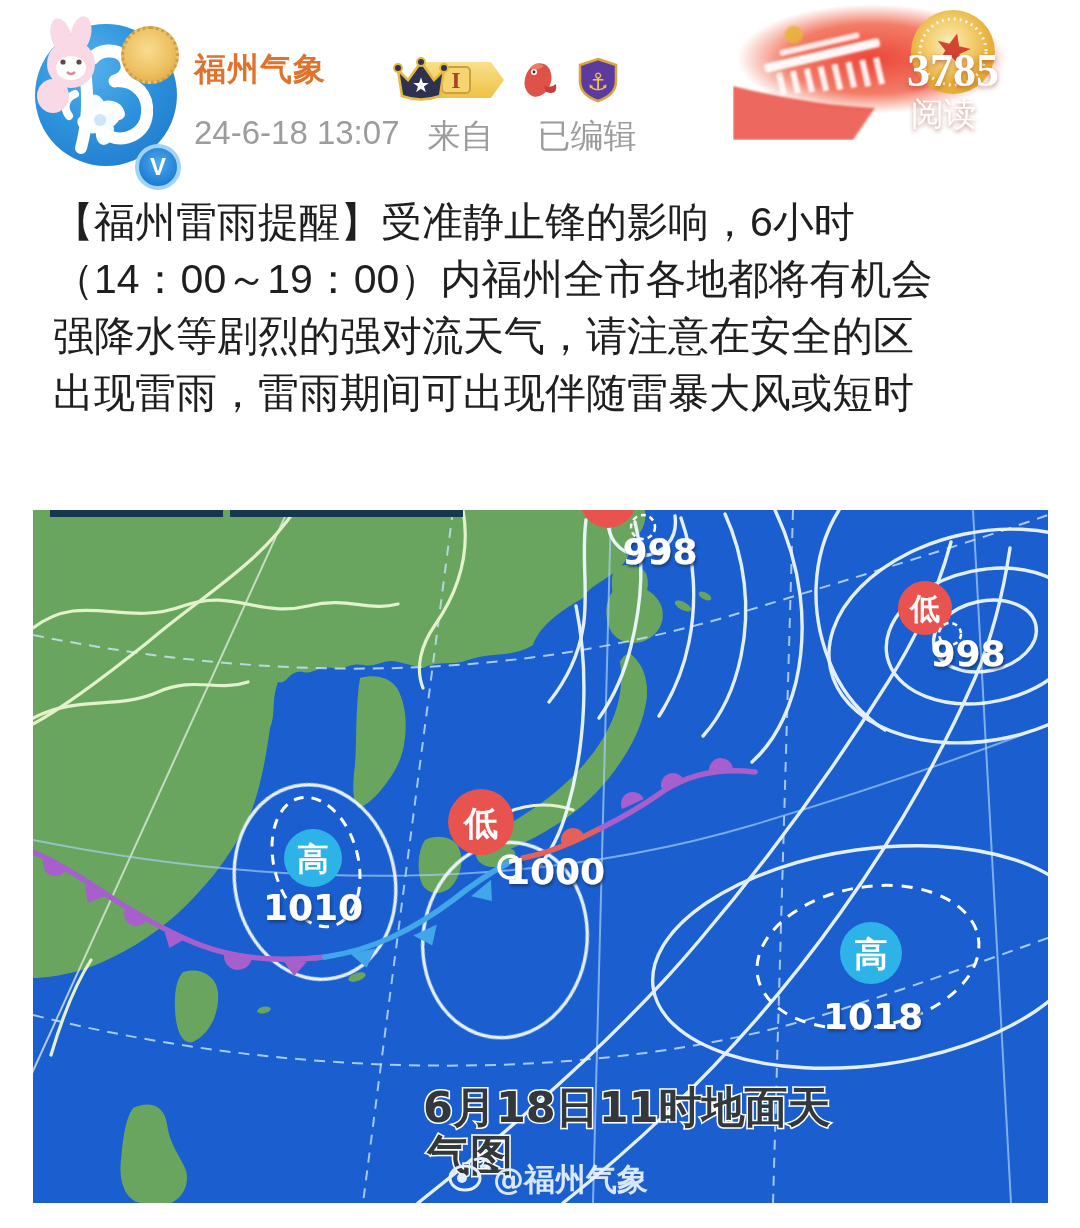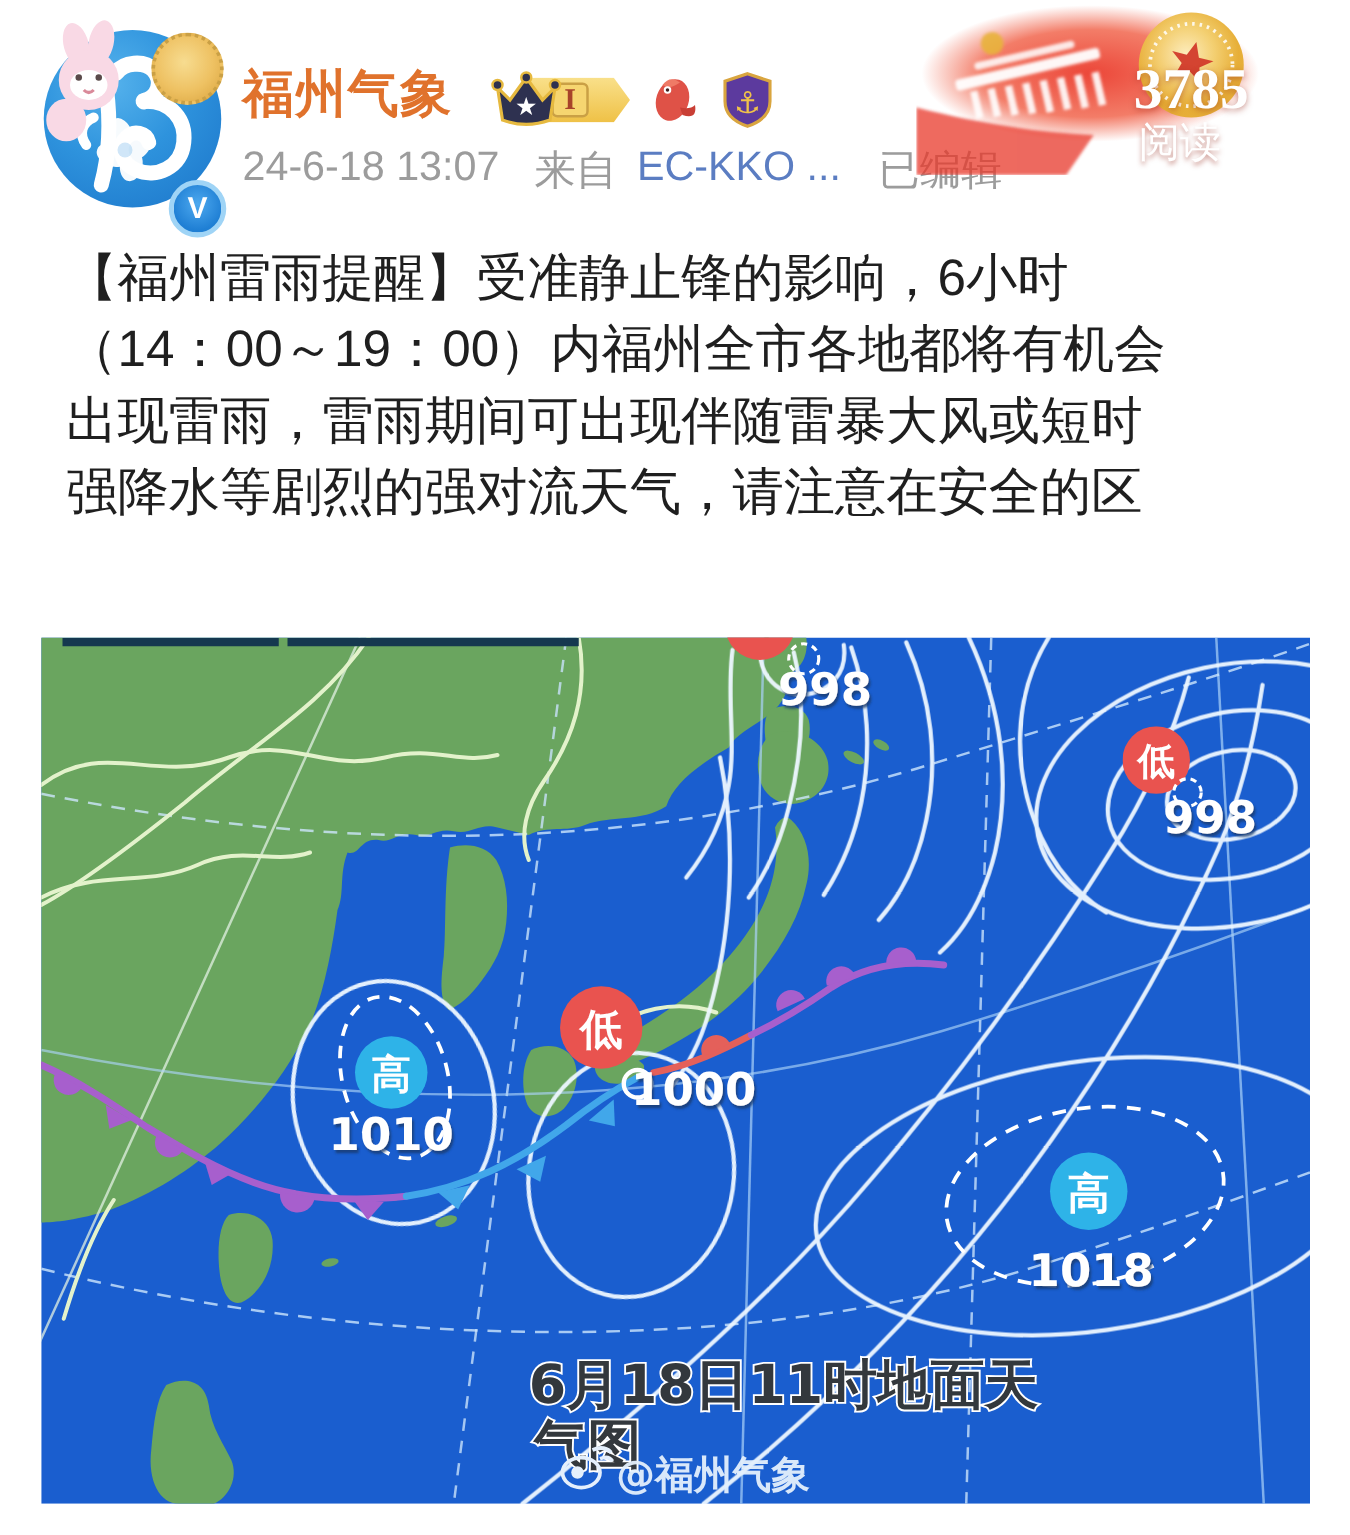--- a/index.html
+++ b/index.html
@@ -20,21 +20,21 @@
     position:absolute;left:100px;top:120px;width:46px;height:46px;border-radius:50%;
     background:radial-gradient(circle at 50% 40%, #4da9ef 0%, #1f7fd4 70%);
     border:4px solid #9fd4f6;box-sizing:border-box;
     display:flex;align-items:center;justify-content:center;
     color:#fff;font-weight:bold;font-size:24px;
   }
   .rabbit{position:absolute;left:-4px;top:-8px;width:78px;height:100px}
   .mooncake{position:absolute;left:86px;top:2px;width:58px;height:58px;border-radius:50%;
     background:radial-gradient(circle at 45% 40%, #f7dc90 0%, #eec162 55%, #d9a33e 100%);
     border:3px dotted #caa045;box-sizing:border-box}
-  .post-author{left:194px;top:48px;font-size:41px;font-weight:600;color:var(--name-orange,#e0722c);letter-spacing:1px}
+  .post-author{left:194px;top:48px;font-size:32px;font-weight:600;color:var(--name-orange,#e0722c);letter-spacing:1px}
   .badge-row{left:392px;top:56px;height:48px;display:flex;align-items:center;gap:14px}
   .crown-wrap{position:relative;width:112px;height:48px}
   .level-ribbon{
     position:absolute;left:30px;top:6px;width:82px;height:36px;
     background:linear-gradient(#f9e08a,#efc146);
     clip-path:polygon(0 0,84% 0,100% 50%,84% 100%,0 100%);
     border-radius:6px;display:flex;align-items:center;justify-content:center;
   }
   .level-ribbon span{
     font-family:"Liberation Serif","DejaVu Serif",serif;
@@ -125,21 +125,20 @@
     <path d="M22,2 L40,8 V24 Q40,38 22,44 Q4,38 4,24 V8 Z" fill="#5c3a9e" stroke="#d9a53f" stroke-width="2.5"></path>
     <text x="22" y="33" text-anchor="middle" font-size="24" fill="#f0c24a">⚓</text>
   </svg>
 </div>
 
 <div class="abs meta-row">
   <span>24-6-18 13:07</span>
     <span class="sp24"></span>
   <span>来自</span>
     <span class="sp12"></span>
-  <span class="src">EC-KKO ...</span>
     <span class="sp26"></span>
   <span>已编辑</span>
 </div>
 
 <div class="abs reads-banner">
   <svg width="290" height="140" viewBox="0 0 290 140">
     <defs>
       <radialGradient id="goldG" cx="45%" cy="40%">
         <stop offset="0%" stop-color="#fdf0c0"></stop>
           <stop offset="55%" stop-color="#f3cf6e"></stop>
@@ -171,22 +170,22 @@
       <path d="M0,-17 L5,-5.2 L17,-5.2 L7.3,2.3 L10.5,13.8 L0,6.9 L-10.5,13.8 L-7.3,2.3 L-17,-5.2 L-5,-5.2 Z" transform="translate(220,50) rotate(14)" fill="#d23b2b" opacity="0.95"></path>
     </g>
   </svg>
   <div class="reads-count">3785</div>
   <div class="reads-label">阅读</div>
 </div>
 
 <div class="abs post-body">
   <div class="bl">【福州雷雨提醒】受准静止锋的影响，6小时</div>
   <div class="bl">（14：00～19：00）内福州全市各地都将有机会</div>
+  <div class="bl">强降水等剧烈的强对流天气，请注意在安全的区</div>
   <div class="bl">出现雷雨，雷雨期间可出现伴随雷暴大风或短时</div>
-  <div class="bl">强降水等剧烈的强对流天气，请注意在安全的区</div>
 </div>
 
 <div class="abs map-wrap">
 <svg width="1015" height="693" viewBox="0 0 1015 693">
   <defs>
     <filter id="ds" x="-30%" y="-30%" width="160%" height="160%">
       <feDropShadow dx="1.5" dy="2.5" stdDeviation="0.8" flood-color="#123a6e" flood-opacity="0.8"></feDropShadow>
     </filter>
   </defs>
 

